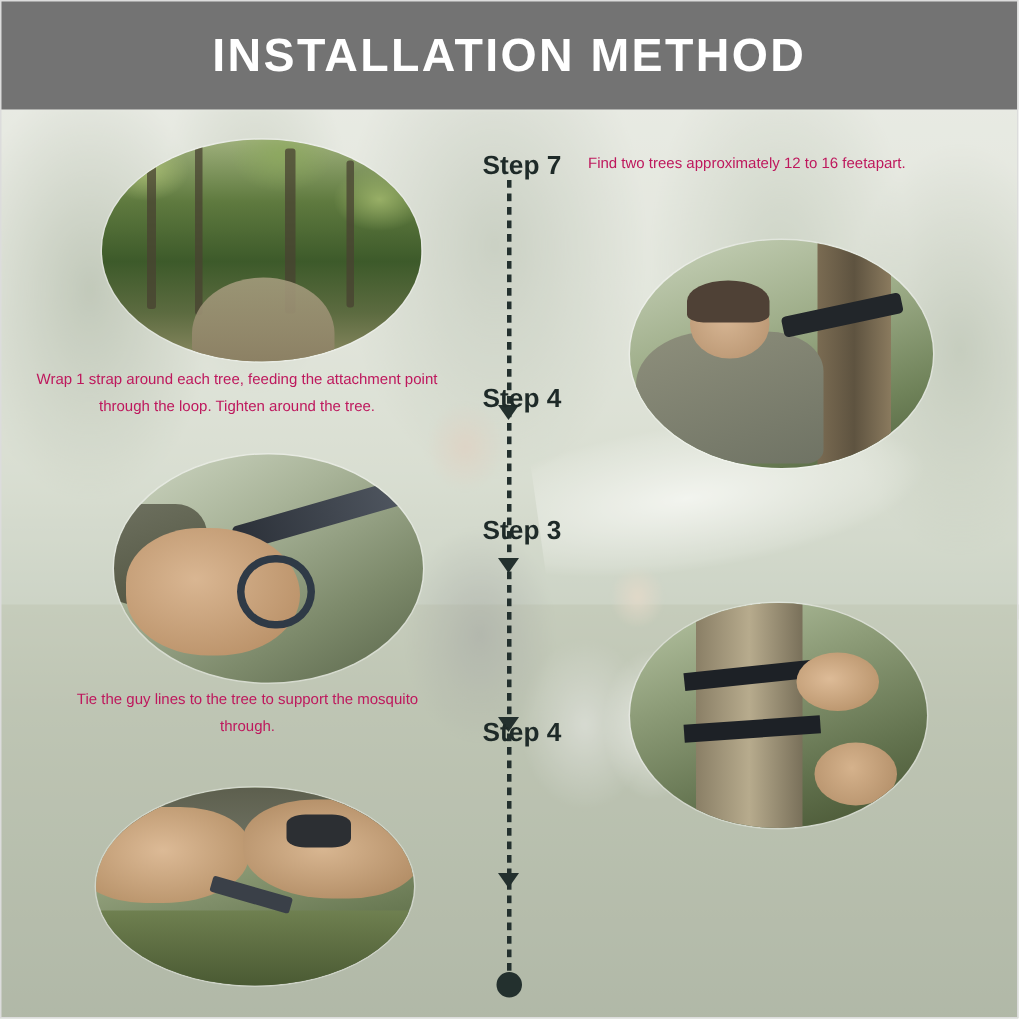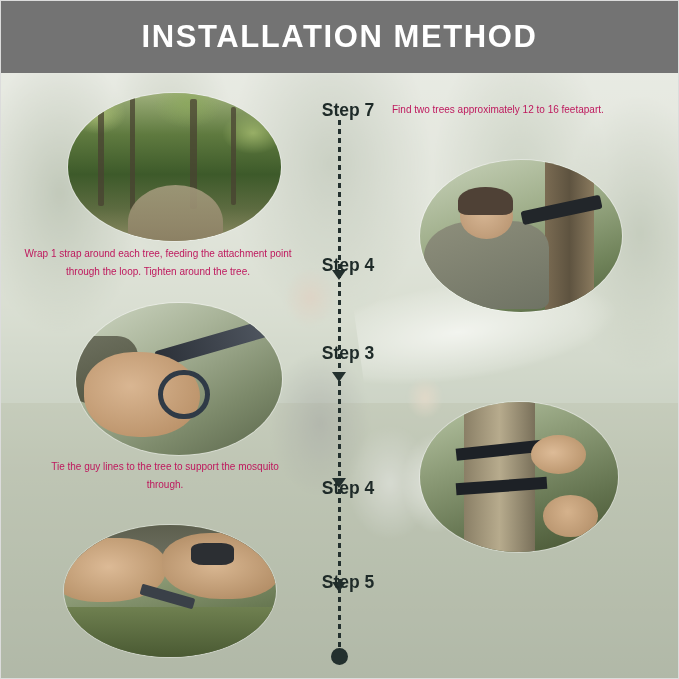--- a/index.html
+++ b/index.html
@@ -332,16 +332,15 @@
   <div class="step-text center" style="left:40px;top:458px;width:250px;">Tie the guy lines to the tree to support the mosquito through.</div>
 
   <div class="oval ph5" style="left:64px;top:525px;width:212px;height:132px;">
     <div class="pants"></div>
     <div class="grass"></div>
     <div class="arm1"></div>
     <div class="arm2"></div>
     <div class="watch"></div>
     <div class="stake"></div>
   </div>
-  <div class="step-label" style="left:293px;top:572px;">Step 5</div>
 
   <div class="frame"></div>
 </div>
 
 </body></html>

